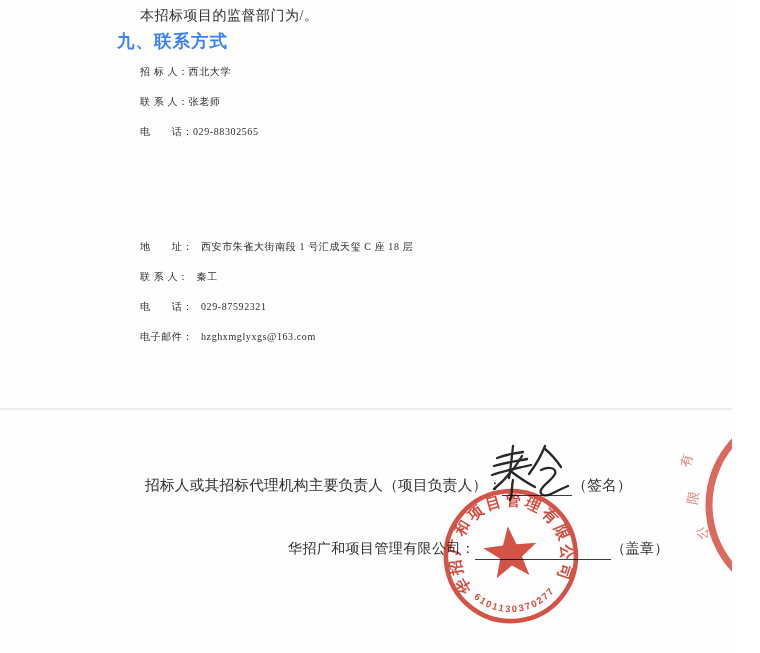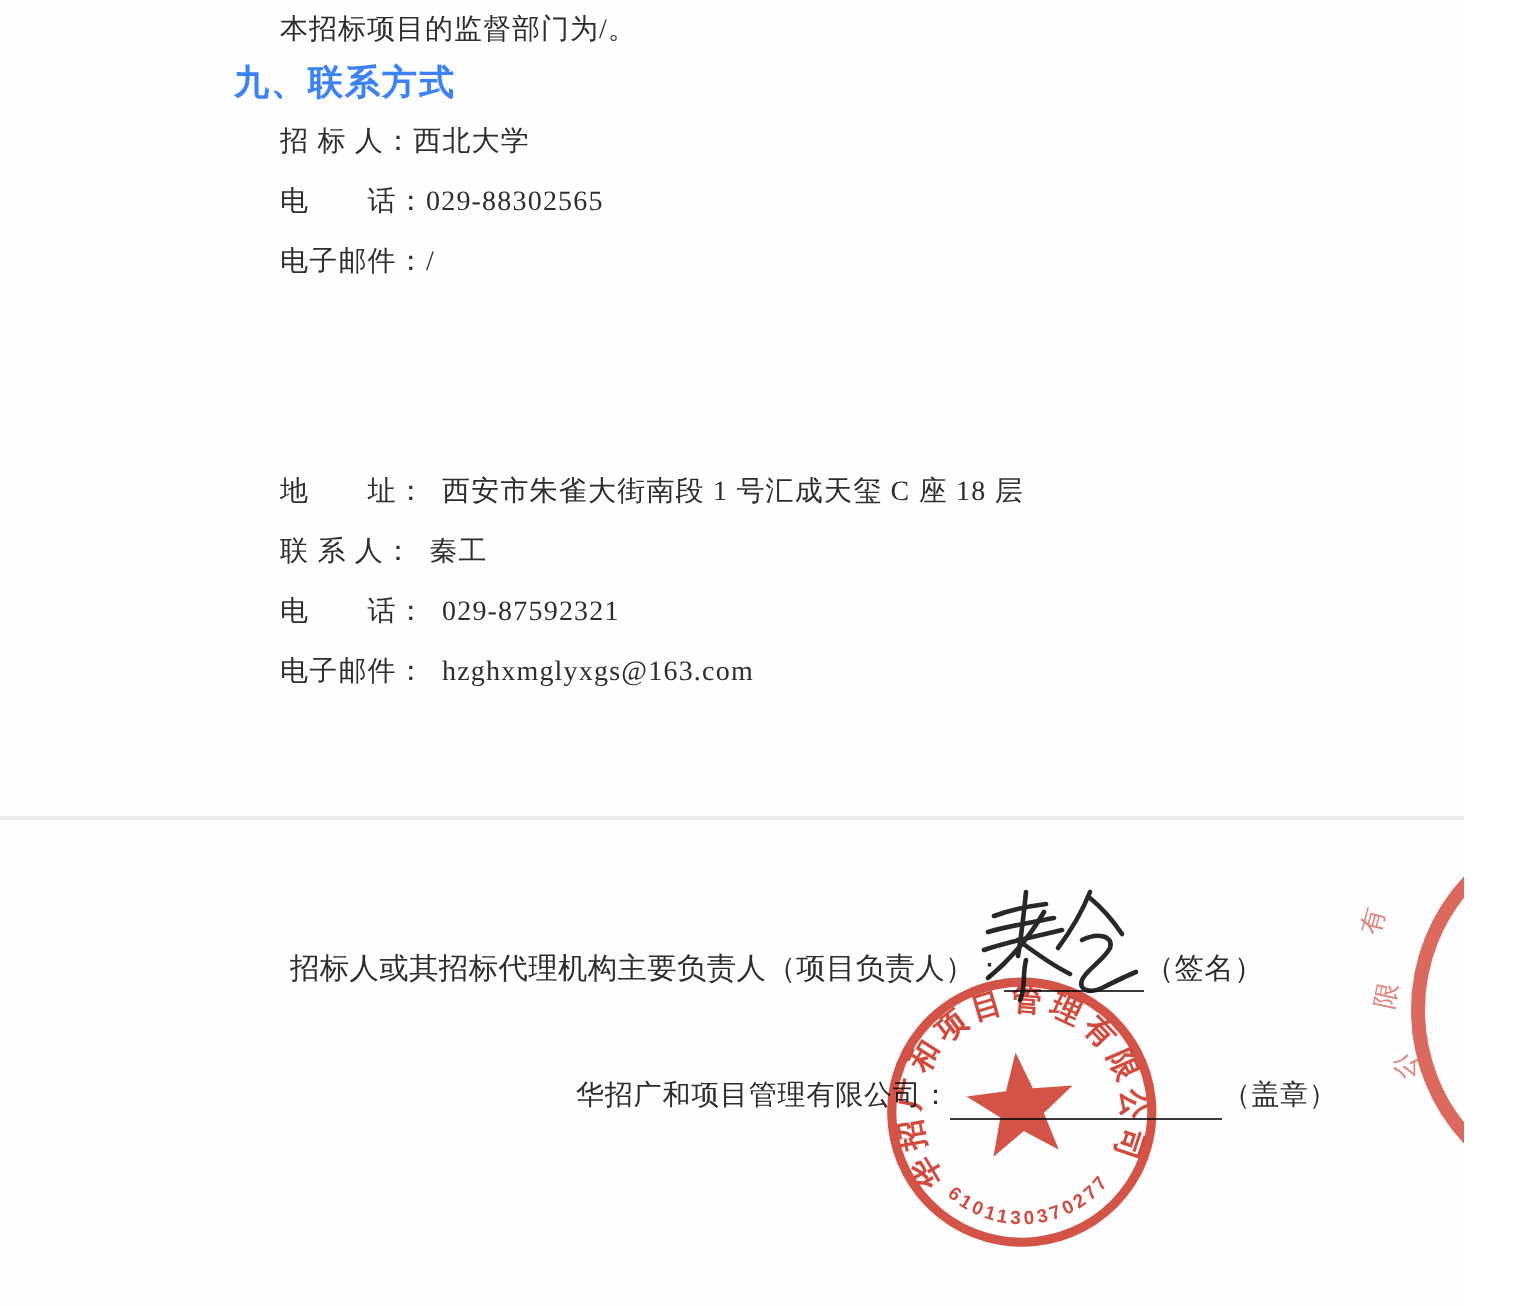--- a/index.html
+++ b/index.html
@@ -17,21 +17,21 @@
   }
   .heading{
     position:absolute;left:117px;top:29px;margin:0;
     font-family:"Liberation Sans","DejaVu Sans",sans-serif;
     font-size:17.5px;font-weight:700;color:#3b82f6;
     letter-spacing:1px;line-height:24px;
   }
   .block{position:absolute;left:140px;}
   .block1{top:57px;}
   .block2{top:232px;}
-  .row{height:30px;line-height:30px;font-size:14px;letter-spacing:0.6px;white-space:nowrap;}
+  .row{height:30px;line-height:30px;font-size:10px;letter-spacing:0.6px;white-space:nowrap;}
   .row .lbl{display:inline-block;}
   .block2 .row .val{margin-left:8px;}
   .divider{
     position:absolute;left:0;top:408px;width:760px;height:2px;
     background:#ececec;
   }
   .sigline{position:absolute;white-space:nowrap;text-align:right;}
   .sig1{left:145px;top:474px;font-size:14.7px;line-height:22px;letter-spacing:0.2px;}
   .sig2{left:288px;top:538px;font-size:14px;line-height:22px;letter-spacing:0.4px;}
   .uline{
@@ -62,24 +62,24 @@
 
   <div class="intro">本招标项目的监督部门为/。</div>
 
   <h2 class="heading">九、联系方式</h2>
 
   <div class="block block1">
     <div class="row">
       <span class="lbl">招 标 人：</span><span class="val">西北大学</span>
     </div>
     <div class="row">
-      <span class="lbl">电　　话：</span><span class="val">029-88302565</span>
+      <span class="lbl">联 系 人：</span><span class="val">张老师</span>
     </div>
     <div class="row">
-      <span class="lbl">电子邮件：</span><span class="val">/</span>
+      <span class="lbl">电　　话：</span><span class="val">029-88302565</span>
     </div>
   </div>
 
   <div class="block block2">
     <div class="row">
       <span class="lbl">地　　址：</span><span class="val">西安市朱雀大街南段 1 号汇成天玺 C 座 18 层</span>
     </div>
     <div class="row">
       <span class="lbl">联 系 人：</span><span class="val">秦工</span>
     </div>

